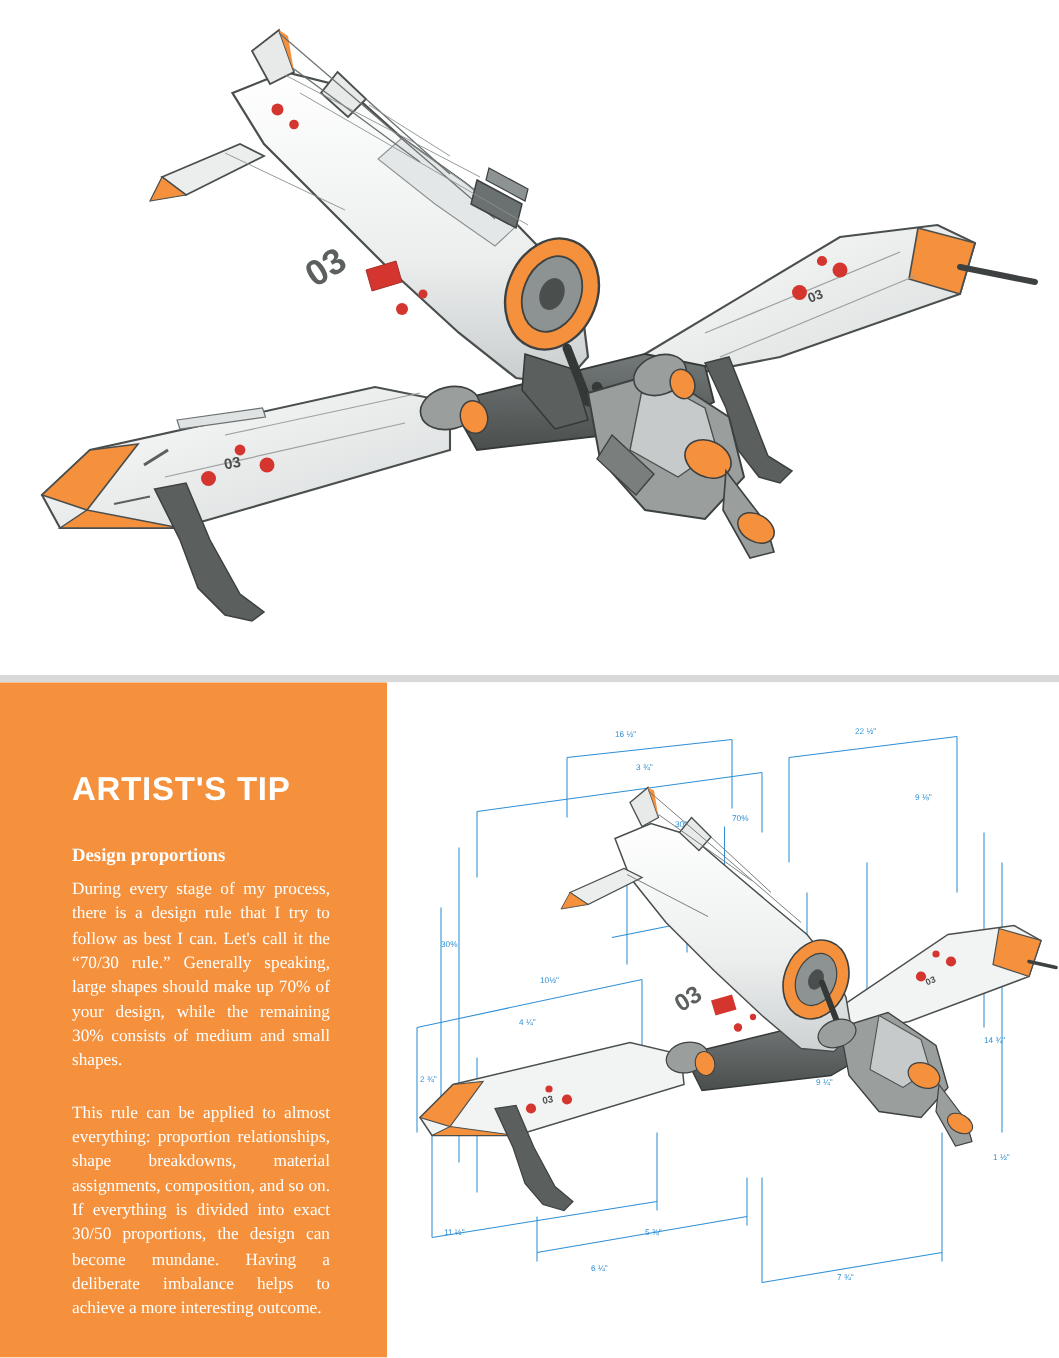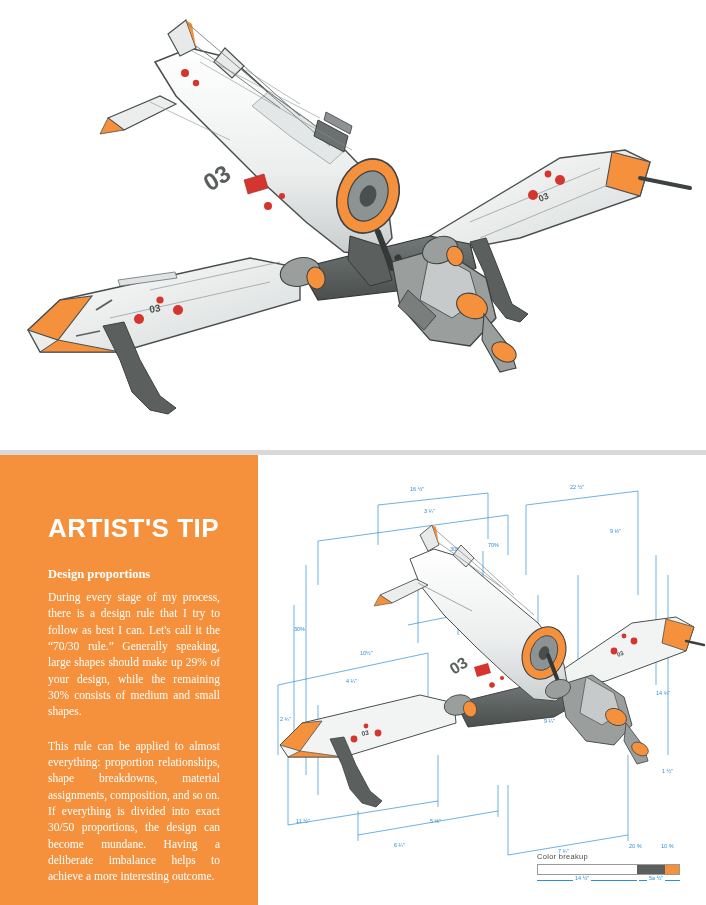--- a/index.html
+++ b/index.html
@@ -51,21 +51,21 @@
     width: 258px;
     height: 450px;
     background: #f5903c;
     color: #ffffff;
     box-sizing: border-box;
     padding: 60px 34px 0 48px;
   }
   .tip-title {
     font-family: "Liberation Sans", sans-serif;
     font-weight: bold;
-    font-size: 26px;
+    font-size: 22px;
     letter-spacing: 0.5px;
     color: #ffffff;
     margin: 0 0 26px 0;
     line-height: 1;
   }
   .tip-subtitle {
     font-family: "Liberation Serif", serif;
     font-weight: bold;
     font-size: 12.5px;
     color: #ffffff;
@@ -275,21 +275,21 @@
     </svg>
   </div>
 
   <div class="gray-strip"></div>
 
   <div class="lower">
 
     <div class="tip-panel">
       <h1 class="tip-title">ARTIST'S TIP</h1>
       <h2 class="tip-subtitle">Design proportions</h2>
-      <p class="tip-para">During every stage of my process, there is a design rule that I try to follow as best I can. Let's call it the “70/30 rule.” Generally speaking, large shapes should make up 29% of your design, while the remaining 30% consists of medium and small shapes.</p>
+      <p class="tip-para">During every stage of my process, there is a design rule that I try to follow as best I can. Let's call it the “70/30 rule.” Generally speaking, large shapes should make up 70% of your design, while the remaining 30% consists of medium and small shapes.</p>
       <p class="tip-para second">This rule can be applied to almost everything: proportion relationships, shape breakdowns, material assignments, composition, and so on. If everything is divided into exact 30/50 proportions, the design can become mundane. Having a deliberate imbalance helps to achieve a more interesting outcome.</p>
     </div>
 
     <div class="bottom-art-wrap">
       <svg width="448" height="450" viewBox="0 0 448 450">
         <defs>
           <linearGradient id="bodyG2" x1="0" y1="0" x2="0" y2="1">
             <stop offset="0%" stop-color="#ffffff"></stop>
             <stop offset="60%" stop-color="#eceeee"></stop>
             <stop offset="100%" stop-color="#cdd1d1"></stop>
@@ -409,32 +409,14 @@
           <ellipse cx="382" cy="294" rx="9" ry="6" transform="rotate(30 382 294)" fill="#f5903c" stroke="#3d4141" stroke-width="0.7"></ellipse>
           <path d="M290,200 L300,226" stroke="#343837" stroke-width="4" stroke-linecap="round"></path>
           <ellipse cx="200" cy="250" rx="14" ry="10" transform="rotate(-14 200 250)" fill="#9a9f9e" stroke="#3d4141" stroke-width="0.8"></ellipse>
           <ellipse cx="212" cy="254" rx="6.5" ry="8" transform="rotate(-14 212 254)" fill="#f5903c" stroke="#3d4141" stroke-width="0.7"></ellipse>
           <ellipse cx="300" cy="234" rx="13" ry="9" transform="rotate(-20 300 234)" fill="#9a9f9e" stroke="#3d4141" stroke-width="0.8"></ellipse>
         </g>
       </svg>
     </div>
   </div>
 
-  <div class="color-breakup">
-    <div class="cb-tick-row">
-      <span class="cb-tick" style="left:92px;">20 %</span>
-      <span class="cb-tick" style="left:124px;">10 %</span>
-    </div>
-    <div class="cb-label">Color breakup</div>
-    <div class="cb-bar">
-      <div class="cb-seg" style="flex:70; background:#ffffff;"></div>
-      <div class="cb-seg" style="flex:20; background:#5b5f5e;"></div>
-      <div class="cb-seg" style="flex:10; background:#f5903c;"></div>
-    </div>
-    <div class="cb-dim">
-      <div class="cb-dim-line" style="left:0; width:100px;"></div>
-      <div class="cb-dim-text" style="left:36px;">14 ½"</div>
-      <div class="cb-dim-line" style="left:102px; width:41px;"></div>
-      <div class="cb-dim-text" style="left:110px;">5a ½"</div>
-    </div>
-  </div>
 
 </div>
 
 </body></html>

